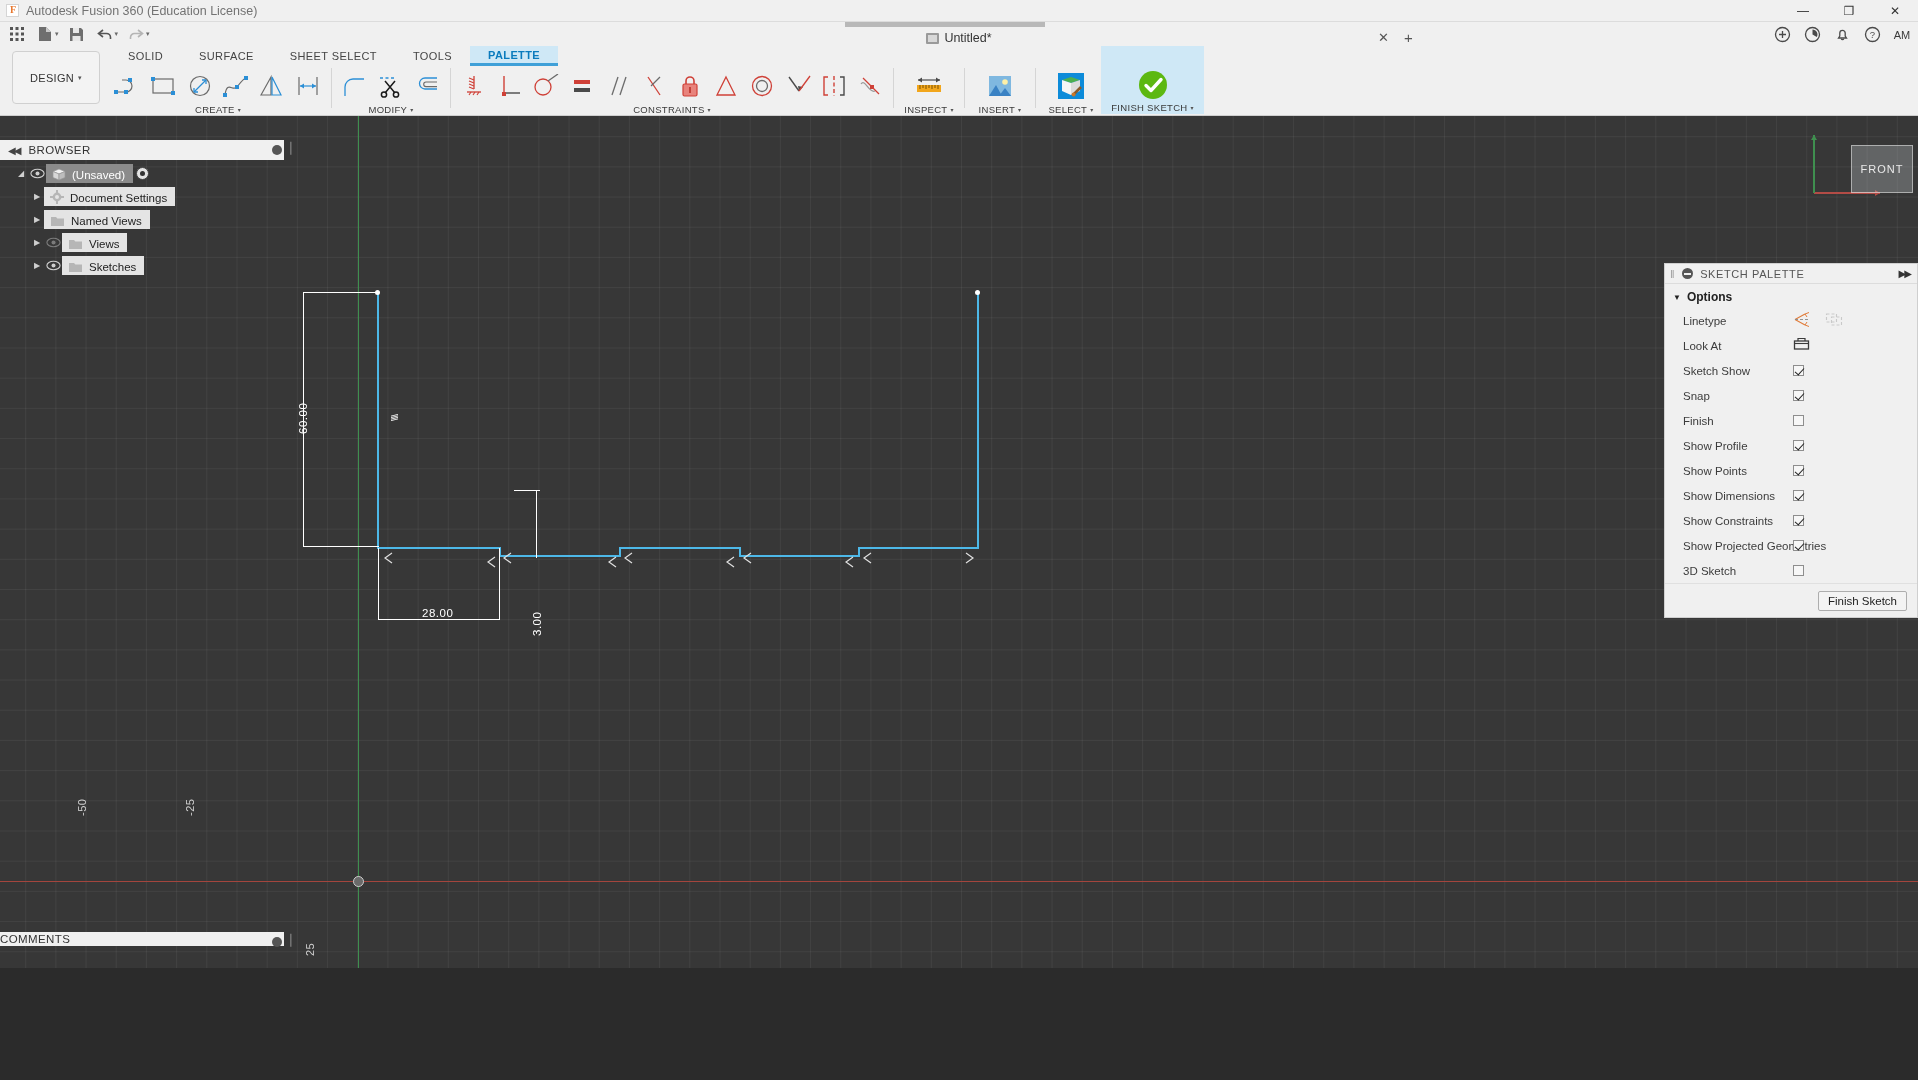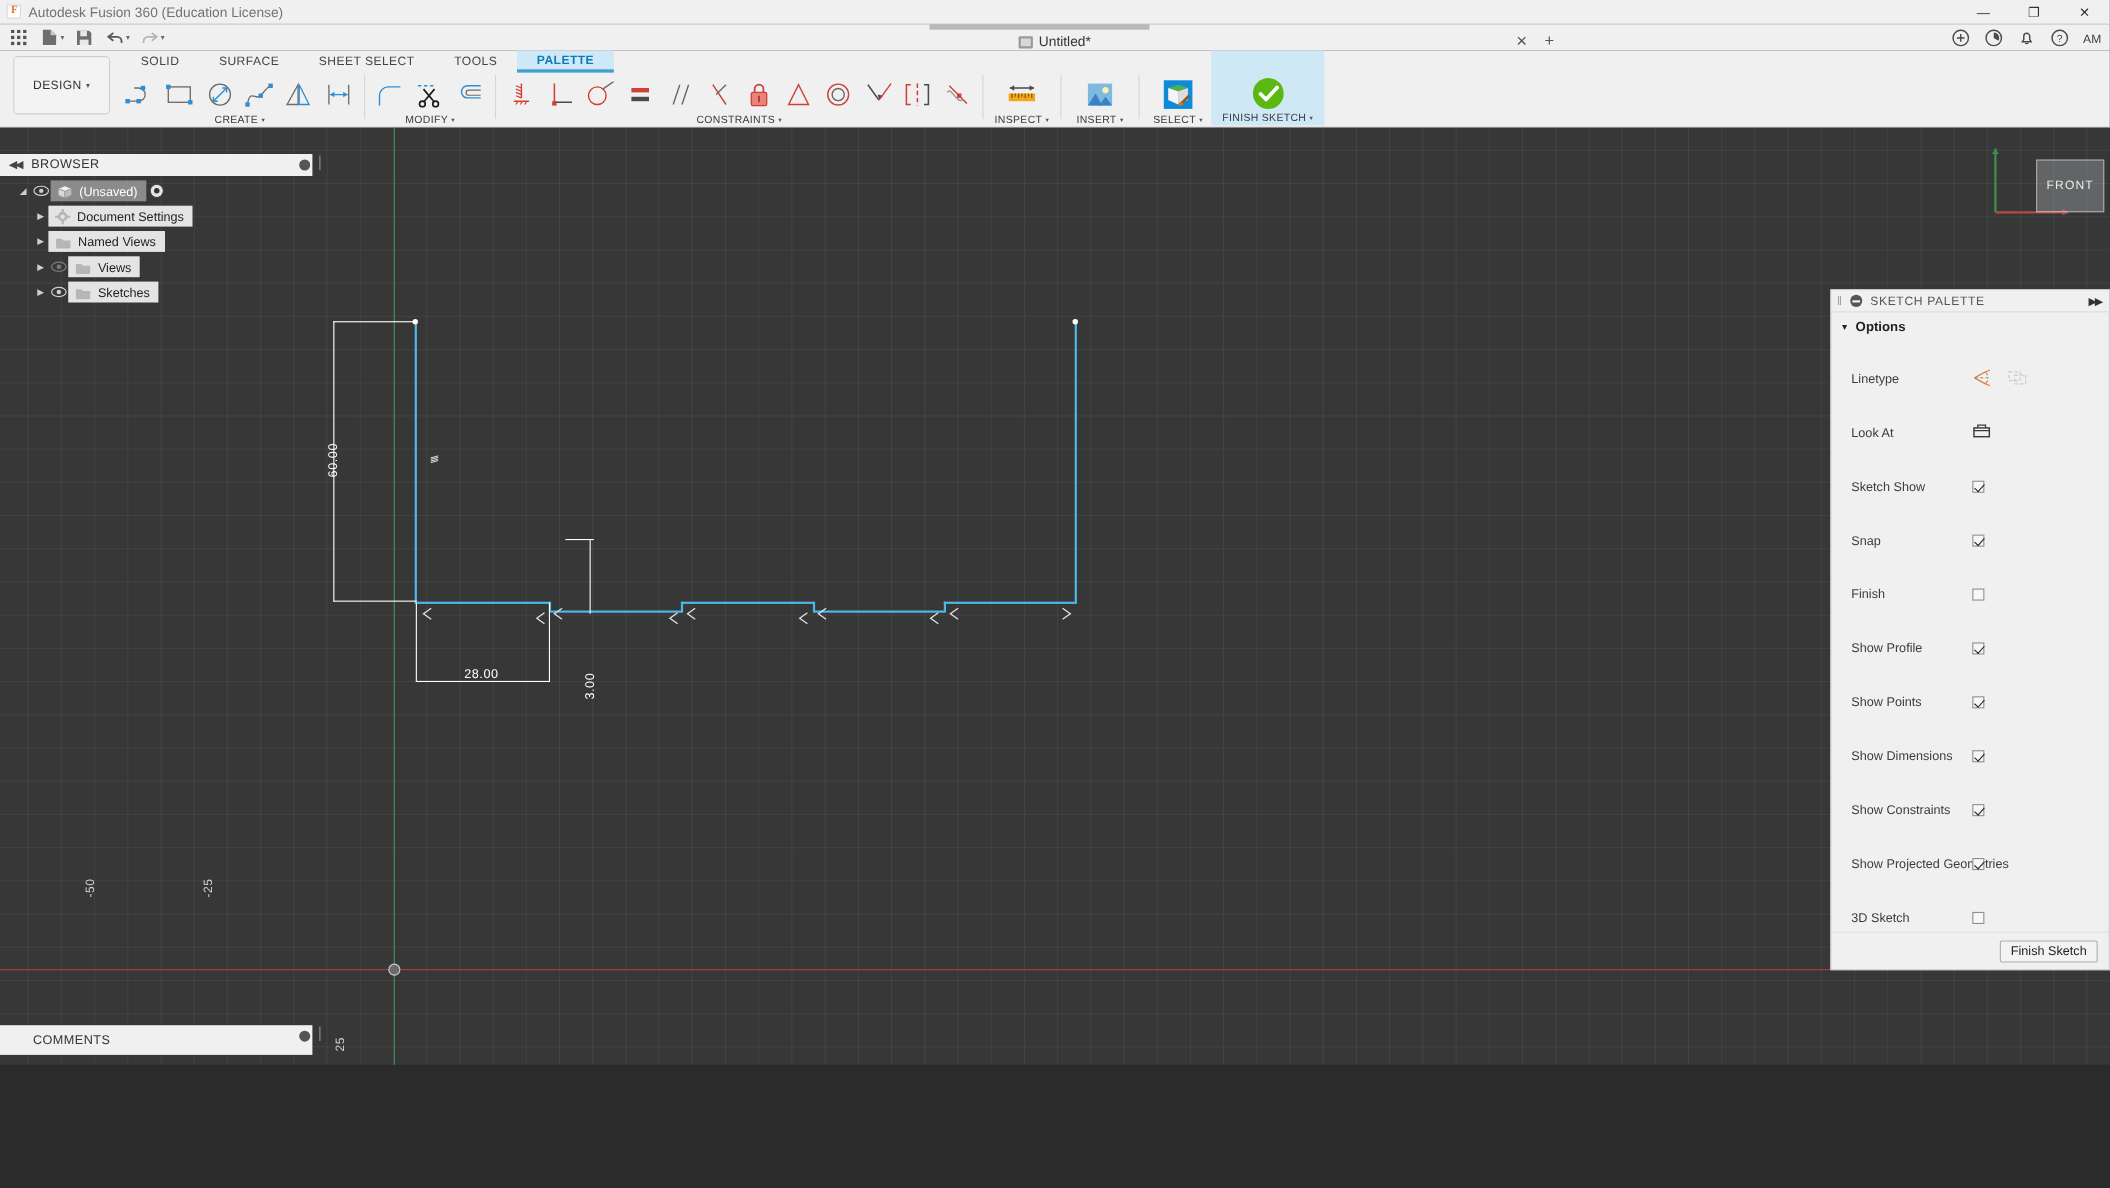--- a/index.html
+++ b/index.html
@@ -156,34 +156,34 @@
     border:1px solid #cfcfcf; }
   #pheader{ height:20px; display:flex; align-items:center; gap:7px; padding-left:5px;
      background:#f0f0f0; border-bottom:1px solid #dcdcdc; color:#555; font-size:11px; letter-spacing:.6px;}
   #pheader .grip{ color:#9a9a9a; font-size:11px;}
   #pheader .min{ width:11px;height:11px;border-radius:50%;background:#555;position:relative;}
   #pheader .min:after{content:"";position:absolute;left:2px;top:5px;width:7px;height:1.5px;background:#f0f0f0;}
   #pheader .expand{ position:absolute; right:7px; color:#333; font-size:10px; letter-spacing:-2px;}
   #poptions{ padding:6px 0 4px 8px; display:flex;align-items:center;gap:6px;
      font-size:12px;font-weight:bold;color:#222;}
   #poptions .car{ font-size:8px;}
-  .prow{ height:25px; display:flex; align-items:center; padding:0 0 0 18px; position:relative;margin-top:24px;}
+  .prow{ height:25px; display:flex; align-items:center; padding:0 0 0 18px; position:relative;}
   .prow .plab{ font-size:11.5px; color:#3c3c3c; }
   .prow .pctl{ position:absolute; left:128px; display:flex; align-items:center; gap:14px;}
   .chk{ width:11px;height:11px;border:1px solid #8e8e8e;background:#f7f7f7;position:relative;}
   .chk.on:after{ content:"";position:absolute;left:3px;top:0px;width:4px;height:8px;
      border:solid #222;border-width:0 1.6px 1.6px 0;transform:rotate(42deg);}
   #pfooter{ height:34px; display:flex; align-items:center; justify-content:flex-end; padding-right:10px;
      border-top:1px solid #e0e0e0;}
   #pfooter .fbtn{ border:1px solid #adadad; background:#f3f3f3; font-size:11.5px;color:#222;
      padding:3px 9px; border-radius:2px;}
 
   
-  #comments{ position:absolute; left:0; top:932px; width:284px; height:27px; background:#f0f0f0;
-     display:flex;align-items:center;padding-left:30px;color:#333;font-size:11.5px;letter-spacing:.4px;}
+  #comments{ position:absolute; left:0; top:932px; width:284px; height:14px; background:#f0f0f0;
+     display:flex;align-items:center;padding-left:0;color:#333;font-size:11.5px;letter-spacing:.4px;}
   #comments .dot{ position:absolute; left:272px; top:5px; width:10px;height:10px;border-radius:50%;background:#555;}
   #comments .grip{ position:absolute; left:288px; top:2px; color:#8b8b8b; font-size:11px;}
 
   
   #navbar{ position:absolute; left:680px; top:932px; height:22px; display:flex;align-items:center;gap:5px;}
   .nbtn{ height:20px; display:flex;align-items:center;justify-content:center; gap:2px; padding:0 2px; color:#dcdcdc;}
   .nbtn .car{font-size:6px;}
 
   
   #timeline{ position:absolute; left:0; top:968px; width:1918px; height:112px; background:#2b2b2b;}

